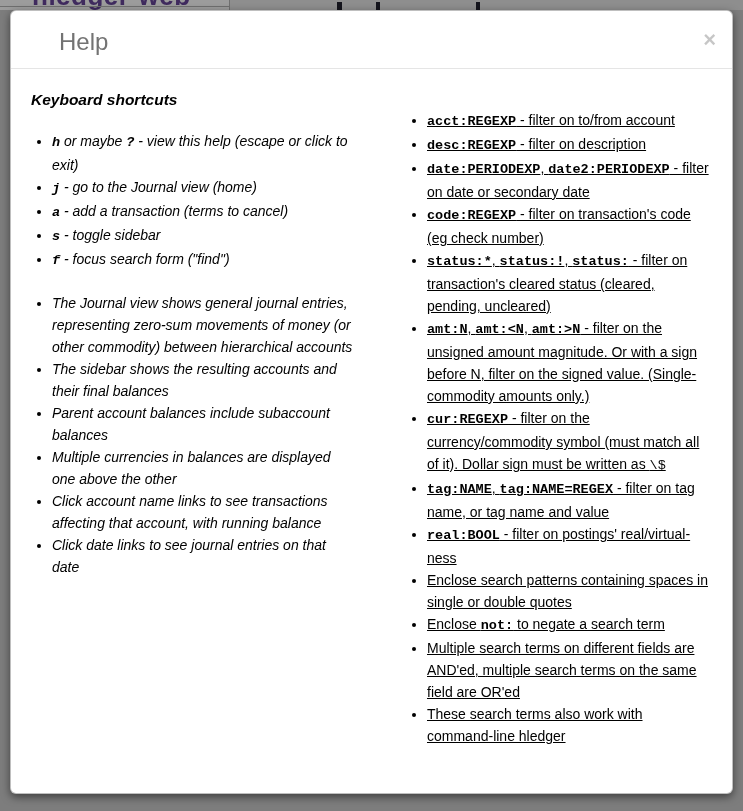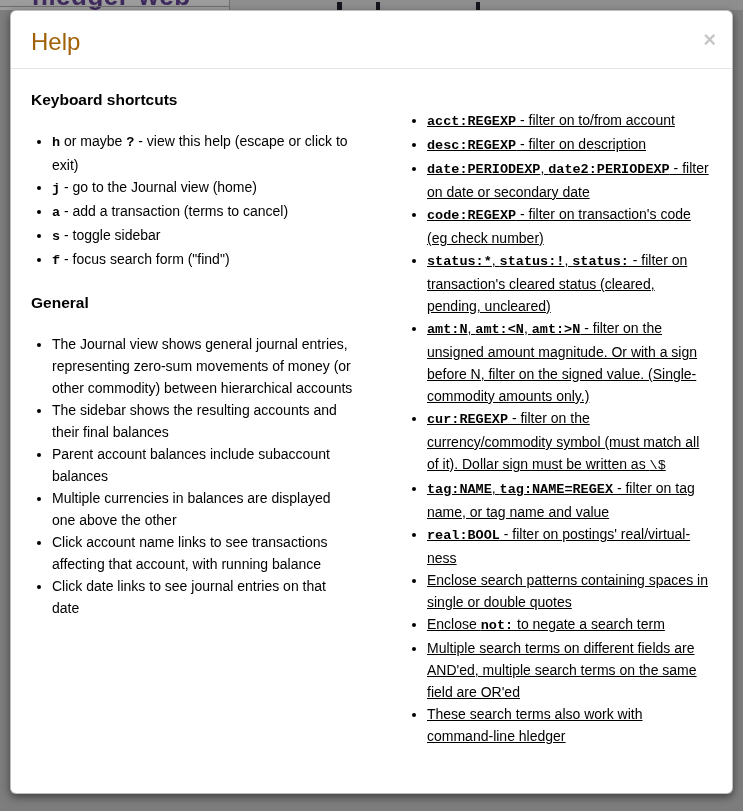--- a/index.html
+++ b/index.html
@@ -31,30 +31,30 @@
   .frag3 { left:476px; width:4px; }
 
   
   .modal {
     position:absolute; left:10px; top:10px; width:723px; height:784px;
     background:#fff; border:1px solid rgba(0,0,0,.25); border-radius:6px;
     box-shadow:0 3px 9px rgba(0,0,0,.5);
     overflow:hidden;
   }
   .modal-header { position:relative; padding:14px 20px 10px 20px; border-bottom:1px solid #e5e5e5; }
-  .modal-title { font-size:24px; font-weight:400; color:#a16207; line-height:33px; }
+  .modal-title { font-size:24px; font-weight:400; color:#737373; line-height:33px;margin-left:28px; }
   .close-btn {
     position:absolute; right:16px; top:18px;
     background:none; border:none; cursor:pointer;
     font-family:"Liberation Sans", sans-serif;
     font-size:22px; font-weight:bold; line-height:1; color:#000; opacity:.22;
   }
   .modal-body { display:flex; padding:20px 20px 20px 20px; }
   .col { flex:1 1 0; min-width:0; }
-  .col-left  { padding-right:14px; }
+  .col-left  { padding-right:14px;font-style:italic; }
   .col-right { padding-left:15px; }
 
   .sec-heading { font-size:15.5px; font-weight:bold; color:#000; line-height:21px; margin:0 0 10px 0; }
   .sec-heading + ul + .sec-heading { margin-top:20px; }
 
   ul.help-list { margin:20px 0 10px 0; list-style:disc; color:#000; }
   .col-left  ul.help-list { padding-left:21px; }
   .col-right ul.help-list { padding-left:41px;text-decoration:underline; }
   ul.help-list li { font-size:14px; line-height:22px; color:#000; }
 
@@ -88,21 +88,20 @@
   <div class="modal-body">
     <div class="col col-left">
         <h4 class="sec-heading">Keyboard shortcuts</h4>
         <ul class="help-list">
           <li><code class="tok">h</code><span> or maybe </span><code class="tok">?</code><span> - view this help (escape or click to exit)</span></li>
           <li><code class="tok">j</code><span> - go to the Journal view (home)</span></li>
           <li><code class="tok">a</code><span> - add a transaction (terms to cancel)</span></li>
           <li><code class="tok">s</code><span> - toggle sidebar</span></li>
           <li><code class="tok">f</code><span> - focus search form ("find")</span></li>
         </ul>
-        <h4 class="sec-heading">General</h4>
         <ul class="help-list">
           <li><span>The Journal view shows general journal entries, representing zero-sum movements of money (or other commodity) between hierarchical accounts</span></li>
           <li><span>The sidebar shows the resulting accounts and their final balances</span></li>
           <li><span>Parent account balances include subaccount balances</span></li>
           <li><span>Multiple currencies in balances are displayed one above the other</span></li>
           <li><span>Click account name links to see transactions affecting that account, with running balance</span></li>
           <li><span>Click date links to see journal entries on that date</span></li>
         </ul>
       </div>
     <div class="col col-right">

